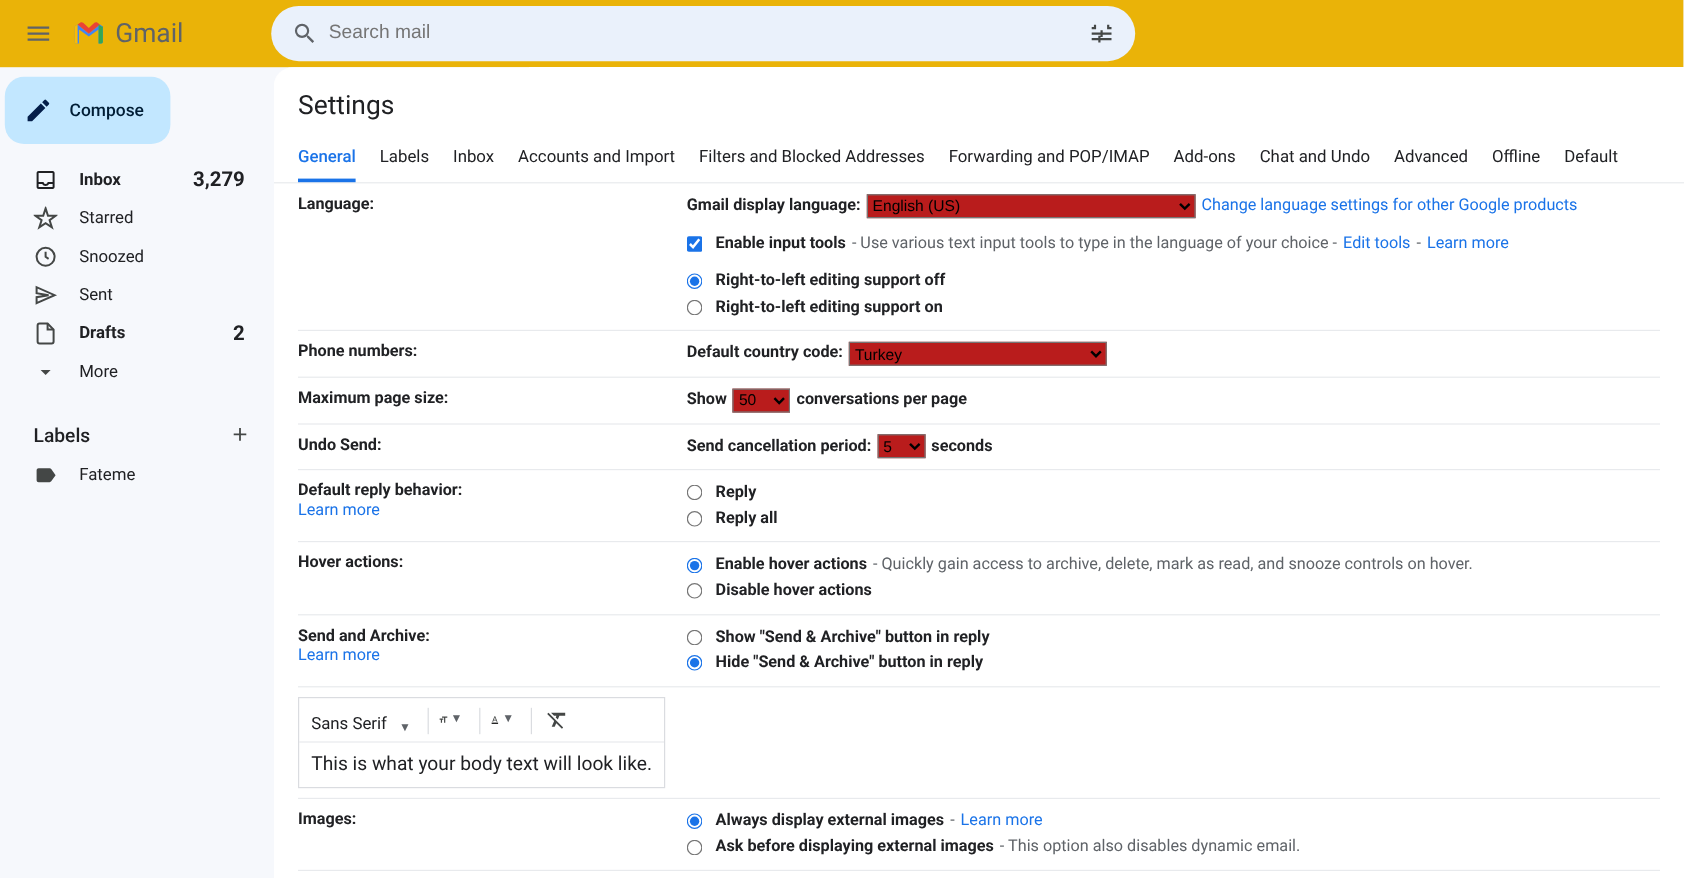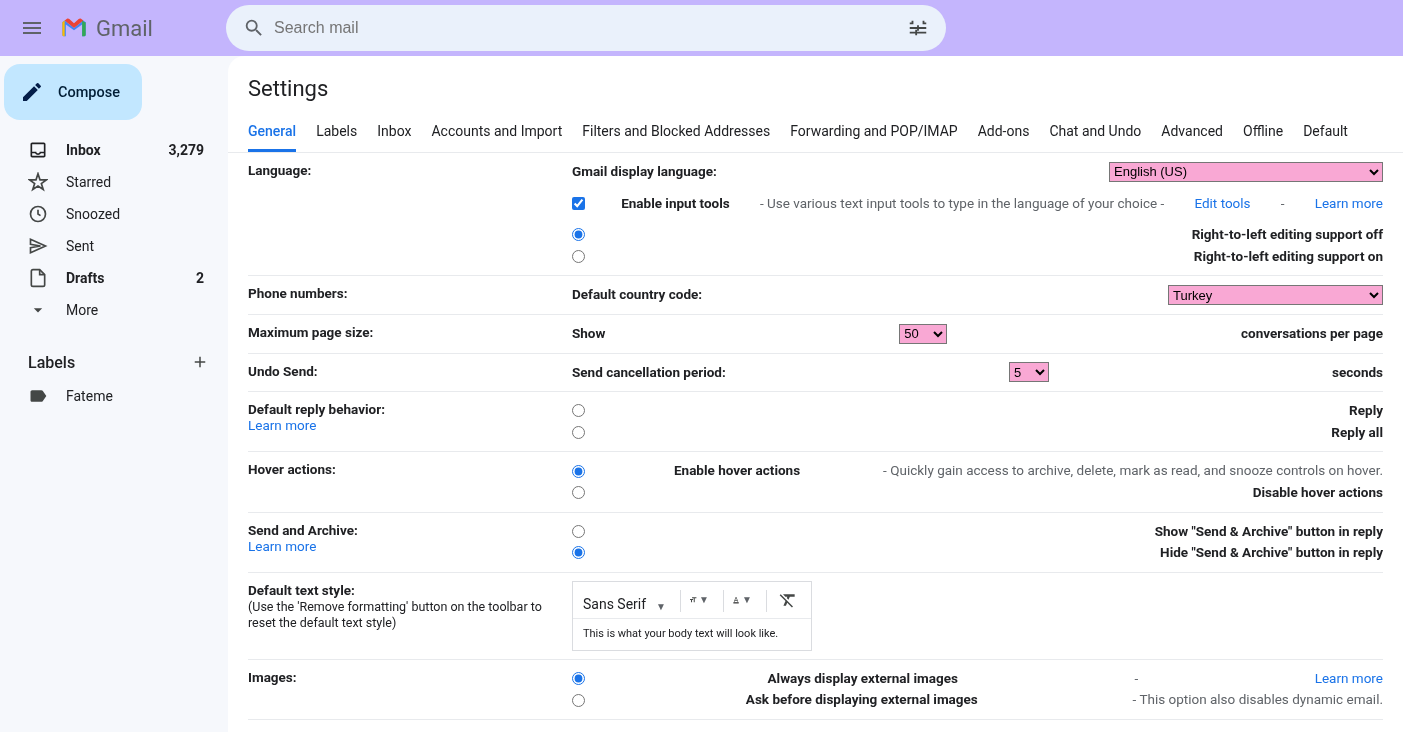--- a/index.html
+++ b/index.html
@@ -1,71 +1,71 @@
 <!DOCTYPE html>
 <html><head>
   <meta charset="utf-8">
   <style>
     * { box-sizing: border-box; margin: 0; padding: 0; }
     body { font-family: 'Google Sans', Roboto, Arial, sans-serif; font-size: 14px; color: #202124; background: #f6f8fc; overflow: hidden; }
     
-    .header { display: flex; align-items: center; height: 56px; padding: 0 8px; background: #c4b5fd; }
+    .header { display: flex; align-items: center; height: 56px; padding: 0 8px; background: #eab308; }
     .menu-btn { width: 48px; height: 48px; display: flex; align-items: center; justify-content: center; cursor: pointer; border-radius: 50%; }
     .menu-icon { width: 24px; height: 24px; }
     .logo-area { display: flex; align-items: center; padding-left: 4px; min-width: 170px; }
     .gmail-logo { width: 28px; height: 22px; margin-right: 8px; }
     .logo-text { font-size: 22px; color: #5f6368; font-weight: 400; }
     .search-container { flex: 1; max-width: 720px; margin-left: 0; }
     .search-bar { display: flex; align-items: center; background: #eaf1fb; border-radius: 24px; height: 46px; padding: 0 8px; }
     .search-icon-wrap { width: 40px; height: 40px; display:flex; align-items:center; justify-content:center; }
     .search-input { background: transparent; border: none; outline: none; flex: 1; font-size: 16px; color: #5f6368; }
     .tune-icon-wrap { width: 40px; height: 40px; display:flex; align-items:center; justify-content:center; cursor:pointer; }
     
     .main { display: flex; height: calc(100vh - 56px); }
     .sidebar { width: 228px; padding: 8px 0 0 6px; flex-shrink: 0; }
     .compose-btn { display: inline-flex; align-items: center; background: #c2e7ff; border-radius: 16px; padding: 16px 22px 16px 16px; cursor: pointer; margin-bottom: 14px; margin-left: -2px; box-shadow: none; }
     .compose-btn .pencil { width: 24px; height: 24px; margin-right: 14px; }
     .compose-text { font-size: 14.5px; color: #001d35; font-weight: 500; }
     .nav-list { list-style: none; }
     .nav-item { display: flex; align-items: center; height: 32px; padding: 0 12px 0 22px; border-radius: 0 16px 16px 0; margin-right: 12px; cursor: pointer; }
     .nav-item .nav-icon { width: 20px; height: 20px; margin-right: 18px; display:flex; align-items:center; justify-content:center;}
     .nav-item .nav-label { flex: 1; font-size: 14px; color: #202124; }
-    .nav-item .nav-count { font-size: 14px; color: #202124; text-align: center; }
+    .nav-item .nav-count { font-size: 17px; color: #202124; text-align: center; }
     .nav-item.bold .nav-label, .nav-item.bold .nav-count { font-weight: 700; }
     .labels-header { display: flex; align-items: center; justify-content: space-between; padding: 4px 14px 4px 22px; margin-top: 18px; }
     .labels-title { font-size: 16px; font-weight: 500; color: #202124; }
     .add-label { width: 28px; height:28px; display:flex; align-items:center; justify-content:center; cursor:pointer; color:#5f6368;}
     
     .content { flex: 1; background: #fff; border-radius: 16px 0 0 0; padding: 16px 0 0 0; overflow-y: auto; }
     .settings-title { font-size: 22px; font-weight: 400; color: #202124; padding: 4px 0 12px 20px; }
     .tabs { display: flex; gap: 20px; padding: 0 0 0 20px; border-bottom: 1px solid #e8eaed; font-size: 14px; }
     .tab { padding: 10px 0; color: #202124; cursor: pointer; white-space: nowrap; }
     .tab.active { color: #1a73e8; border-bottom: 3px solid #1a73e8; font-weight: 500; }
     
     .settings-body { padding: 0 20px; }
     .row { display: flex; border-bottom: 1px solid #e8eaed; padding: 8px 0; font-size: 13.5px; }
     .row-label { width: 324px; flex-shrink: 0; padding-right: 24px; padding-top: 1px; }
     .row-label .lbl { font-weight: 700; }
     .row-label .sub { font-size: 12.5px; font-weight: 400; color: #202124; }
     .row-content { flex: 1; }
-    .line { display: flex; align-items: center; gap: 5px; flex-wrap: wrap; line-height: 1.6; justify-content: space-between; }
+    .line { display: flex; align-items: center; gap: 5px; flex-wrap: wrap; line-height: 1.6; }
     .b { font-weight: 700; }
     .link { color: #1a73e8; cursor: pointer; }
     .desc { color: #5f6368; font-weight: 400; }
-    select { font-family: Arial; font-size: 13px; border: 1px solid #767676; background: #f9a8d4; height: 20px; }
+    select { font-family: Arial; font-size: 13px; border: 1px solid #767676; background: #b91c1c; height: 20px; }
     input[type=checkbox], input[type=radio] { accent-color: #1a73e8; width: 13px; height: 13px; margin-right: 6px; flex-shrink:0; }
     .spacer { height: 10px; }
     
     .font-box { border: 1px solid #dadce0; display: inline-block; background: #fff; max-width: 368px; }
     .font-toolbar { display: flex; align-items: flex-end; padding: 6px 10px; gap: 4px; border-bottom: 1px solid #e8eaed; }
     .font-name { font-size: 14px; color: #202124; padding-right: 6px; }
     .dd-arrow { margin-right: 6px; color: #5f6368; font-size: 10px; }
     .divider { width: 1px; height: 22px; background: #dadce0; margin: 0 4px; }
     .tool-icon { width: 26px; height: 24px; display:flex; align-items:center; justify-content:center; color:#444746; cursor:pointer;}
-    .font-preview { padding: 8px 10px 10px; font-size: 11px; color: #202124; }
+    .font-preview { padding: 8px 10px 10px; font-size: 16px; color: #202124; }
     
     svg { display: block; }
   </style>
 </head>
 <body>
 
 <div class="header">
   <div class="menu-btn">
     <svg class="menu-icon" viewBox="0 0 24 24" fill="#5f6368">
         <path d="M3 18h18v-2H3v2zm0-5h18v-2H3v2zm0-7v2h18V6H3z"></path>
@@ -200,20 +200,21 @@
         <div class="tab">Default</div>
       </div>
     <div class="settings-body">
 
       <div class="row">
         <div class="row-label"><span class="lbl">Language:</span></div>
         <div class="row-content">
           <div class="line">
             <span class="b">Gmail display language:</span>
             <select style="width:274px"><option>English (US)</option></select>
+            <span class="link">Change language settings for other Google products</span>
           </div>
           <div class="spacer"></div>
           <div class="line">
             <input type="checkbox" checked="" style="">
             <span class="b">Enable input tools</span>
               <span class="desc"> - Use various text input tools to type in the language of your choice - </span>
               <span class="link">Edit tools</span>
               <span class="desc"> - </span>
               <span class="link">Learn more</span>
           </div>
@@ -304,24 +305,20 @@
               <span class="b">Show "Send &amp; Archive" button in reply</span>
             </div>
           <div class="line">
               <input type="radio" name="sa" checked="" style="">
               <span class="b">Hide "Send &amp; Archive" button in reply</span>
             </div>
         </div>
       </div>
 
       <div class="row">
-        <div class="row-label">
-          <span class="lbl">Default text style:</span><br>
-          <span class="sub">(Use the 'Remove formatting' button on the toolbar to reset the default text style)</span>
-        </div>
         <div class="row-content">
           <div class="font-box">
             <div class="font-toolbar">
               <span class="font-name">Sans Serif</span>
               <span class="dd-arrow">▼</span>
               <div class="divider"></div>
               <div class="tool-icon">
                   <svg width="20" height="20" viewBox="0 0 24 24" fill="#444746">
                     <path d="M9 4v3h5v12h3V7h5V4H9zm-6 8h3v7h3v-7h3V9H3v3z"></path>
                   </svg>

